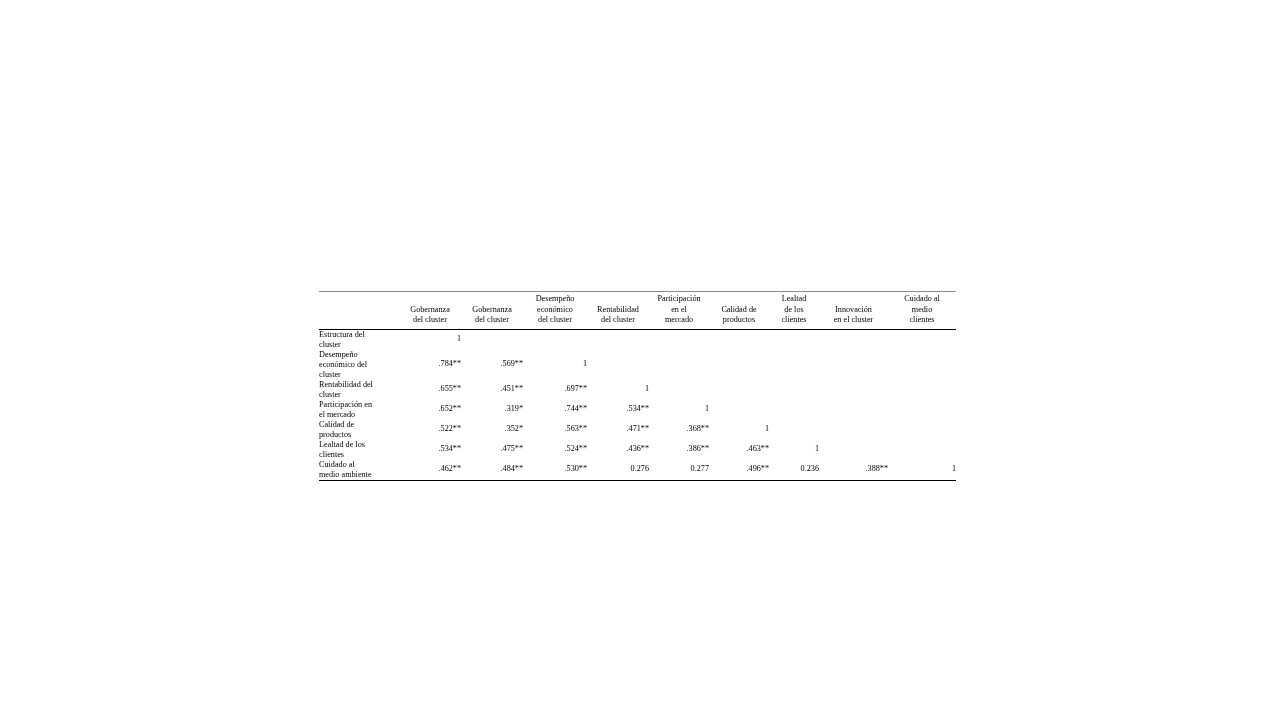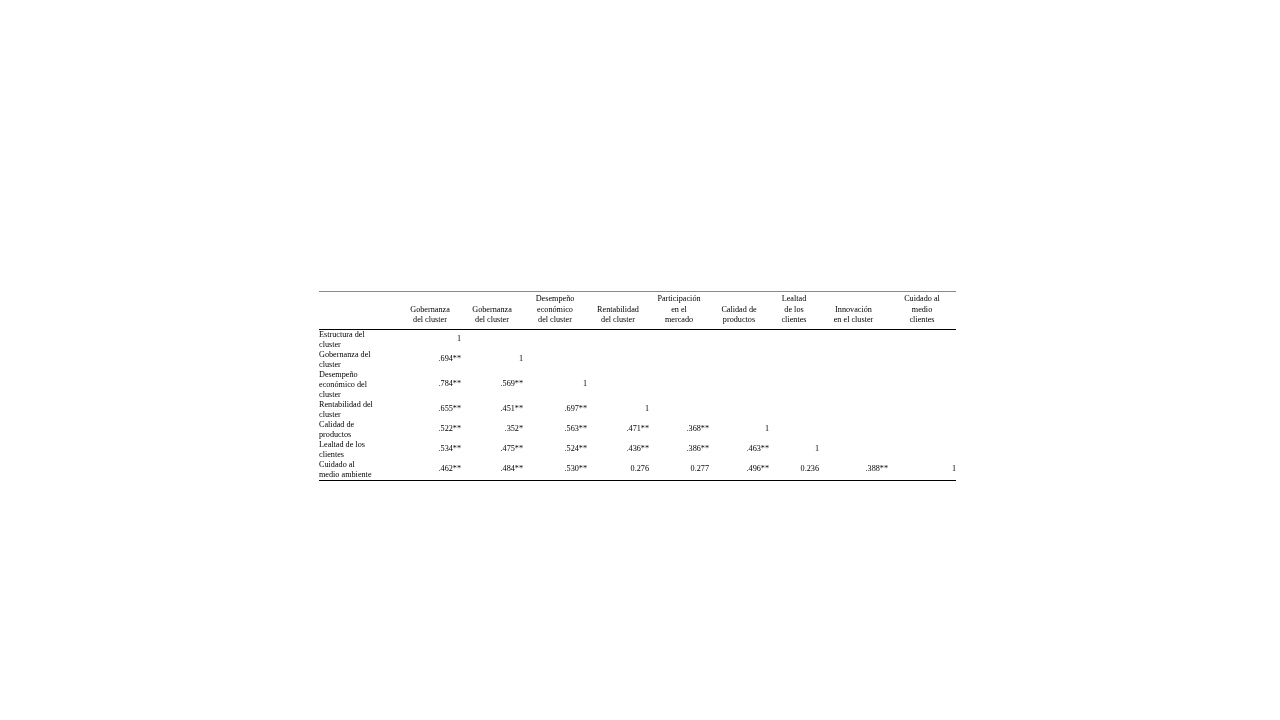--- a/index.html
+++ b/index.html
@@ -162,35 +162,20 @@
           <td class="val empty"></td>
           <td class="val empty"></td>
           <td class="val empty"></td>
           <td class="val empty"></td>
           <td class="val empty"></td>
           <td class="val empty"></td>
           <td class="val empty"></td>
           <td class="val empty"></td>
         </tr>
         <tr>
-          <td class="rowlabel" title="Gobernanza del cluster">
-            <span class="lbl-line">Gobernanza del</span>
-            <span class="lbl-line">cluster</span>
-          </td>
-          <td class="val">.694**</td>
-          <td class="val">1</td>
-          <td class="val empty"></td>
-          <td class="val empty"></td>
-          <td class="val empty"></td>
-          <td class="val empty"></td>
-          <td class="val empty"></td>
-          <td class="val empty"></td>
-          <td class="val empty"></td>
-        </tr>
-        <tr>
           <td class="rowlabel" title="Desempeño económico del cluster">
             <span class="lbl-line">Desempeño</span>
             <span class="lbl-line">económico del</span>
             <span class="lbl-line">cluster</span>
           </td>
           <td class="val">.784**</td>
           <td class="val">.569**</td>
           <td class="val">1</td>
           <td class="val empty"></td>
           <td class="val empty"></td>
@@ -202,20 +187,35 @@
         <tr>
           <td class="rowlabel" title="Rentabilidad del cluster">
             <span class="lbl-line">Rentabilidad del</span>
             <span class="lbl-line">cluster</span>
           </td>
           <td class="val">.655**</td>
           <td class="val">.451**</td>
           <td class="val">.697**</td>
           <td class="val">1</td>
           <td class="val empty"></td>
+          <td class="val empty"></td>
+          <td class="val empty"></td>
+          <td class="val empty"></td>
+          <td class="val empty"></td>
+        </tr>
+        <tr>
+          <td class="rowlabel" title="Participación en el mercado">
+            <span class="lbl-line">Participación en</span>
+            <span class="lbl-line">el mercado</span>
+          </td>
+          <td class="val">.652**</td>
+          <td class="val">.319*</td>
+          <td class="val">.744**</td>
+          <td class="val">.534**</td>
+          <td class="val">1</td>
           <td class="val empty"></td>
           <td class="val empty"></td>
           <td class="val empty"></td>
           <td class="val empty"></td>
         </tr>
         <tr>
           <td class="rowlabel" title="Calidad de productos">
             <span class="lbl-line">Calidad de</span>
             <span class="lbl-line">productos</span>
           </td>

